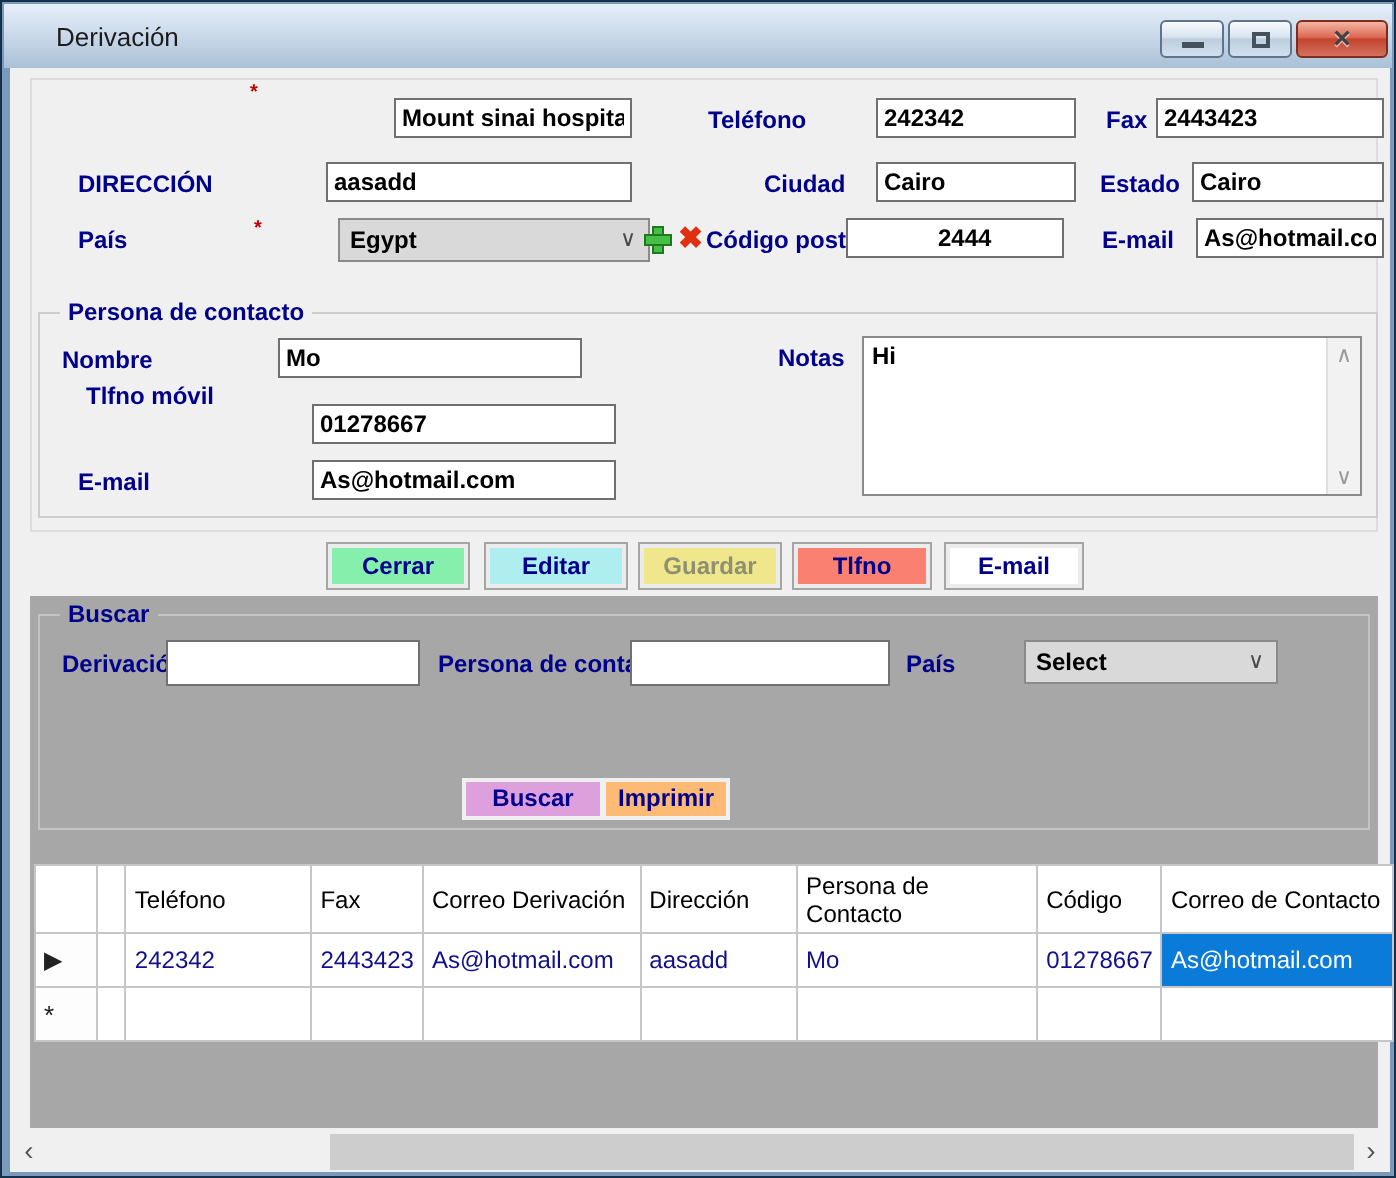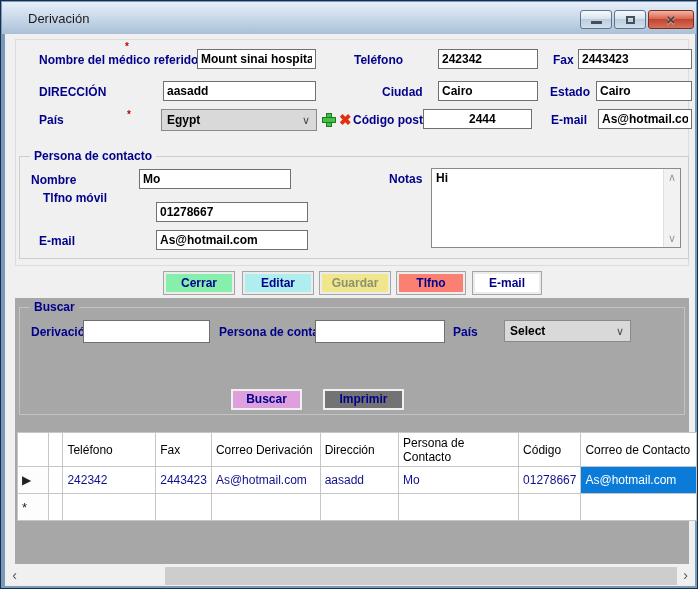--- a/index.html
+++ b/index.html
@@ -24,21 +24,21 @@
 
   .client { position:absolute; left:4px; top:33px; width:690px; height:552px; background:#f0f0f0; }
   .lbl { position:absolute; font-size:12px; font-weight:bold; color:#00008b; white-space:nowrap; }
   .req { position:absolute; font-size:10px; font-weight:bold; color:#c00000; }
   .tb  { position:absolute; height:20px; border:1px solid #707070; background:#fff; padding:0 3px;
          font:bold 12px "Liberation Sans", sans-serif; color:#000; }
   .panel-outline { position:absolute; left:14px; top:38px; width:674px; height:227px;
          border:1px solid #dcdcdc; pointer-events:none; }
 
   .combo { position:absolute; height:22px; background:#d9d9d9; border:1px solid #8a8a8a;
-         font-size:12px; font-weight:bold; color:#000; line-height:20px; padding-left:5px; }
+         font-size:12px; font-weight:bold; color:#000; line-height:20px; padding-left:5px;margin-left:8px; }
   .combo .chev { position:absolute; right:6px; top:0; color:#4a4a4a; font-size:11px; font-weight:normal; }
 
   .icon-plus { position:absolute; width:16px; height:16px; }
   .icon-plus .h { position:absolute; left:1px; top:5px; width:14px; height:6px; background:#45c045; border:1px solid #1f7a1f; }
   .icon-plus .v { position:absolute; left:5px; top:1px; width:6px; height:14px; background:#45c045; border:1px solid #1f7a1f; }
   .icon-x { position:absolute; font-size:15px; font-weight:bold; color:#e03010; line-height:16px; }
 
   .groupbox { position:absolute; border:1px solid #cdcdcd; }
   .groupbox .legend { position:absolute; left:10px; top:-8px; padding:0 4px; font-size:12px; font-weight:bold; color:#00008b; }
 
@@ -88,21 +88,20 @@
       </div>
     <div class="winbtn close">
         <span class="glyph-close">×</span>
       </div>
   </div>
 
   <div class="client"></div>
   <div class="panel-outline"></div>
 
   <span class="req" style="left:124px; top:40px;">*</span>
-  <span class="lbl" style="left:38px; top:52px;">Nombre del médico referido</span>
   <input class="tb" style="left: 196px; top: 48px; width: 119px;" value="Mount sinai hospital">
   <span class="lbl" style="left:353px; top:52px;">Teléfono</span>
   <input class="tb" style="left: 437px; top: 48px; width: 100px;" value="242342">
   <span class="lbl" style="left:552px; top:52px;">Fax</span>
   <input class="tb" style="left: 577px; top: 48px; width: 114px;" value="2443423">
 
   <span class="lbl" style="left:38px; top:84px;">DIRECCIÓN</span>
   <input class="tb" style="left: 162px; top: 80px; width: 153px;" value="aasadd">
   <span class="lbl" style="left:353px; top:84px;margin-left:28px;">Ciudad</span>
   <input class="tb" style="left: 437px; top: 80px; width: 100px;" value="Cairo">
@@ -156,21 +155,21 @@
   <span class="lbl" style="left:30px; top:324px;">Derivación</span>
   <input class="tb" style="left: 82px; top: 319px; width: 127px; height: 23px;">
   <span class="lbl" style="left:218px; top:324px;">Persona de contacto</span>
   <input class="tb" style="left: 314px; top: 319px; width: 130px; height: 23px;">
   <span class="lbl" style="left:452px; top:324px;">País</span>
   <div class="combo" style="left:503px; top:319px; width:127px;">
     <span>Select</span>
     <span class="chev">∨</span>
   </div>
   <div class="sbtn" style="left:230px; top:388px; width:71px; background:#dda0dd;">Buscar</div>
-  <div class="sbtn" style="left:322px; top:388px; width:81px; background:#737373;">Imprimir</div>
+  <div class="sbtn" style="left:300px; top:388px; width:64px; background:#fdba74;">Imprimir</div>
 
   <div class="gray-panel grid-panel"></div>
   <table class="grid">
     <colgroup>
       <col style="width:31px">
         <col style="width:15px">
         <col style="width:94px">
         <col style="width:46px">
       <col style="width:109px">
         <col style="width:79px">

